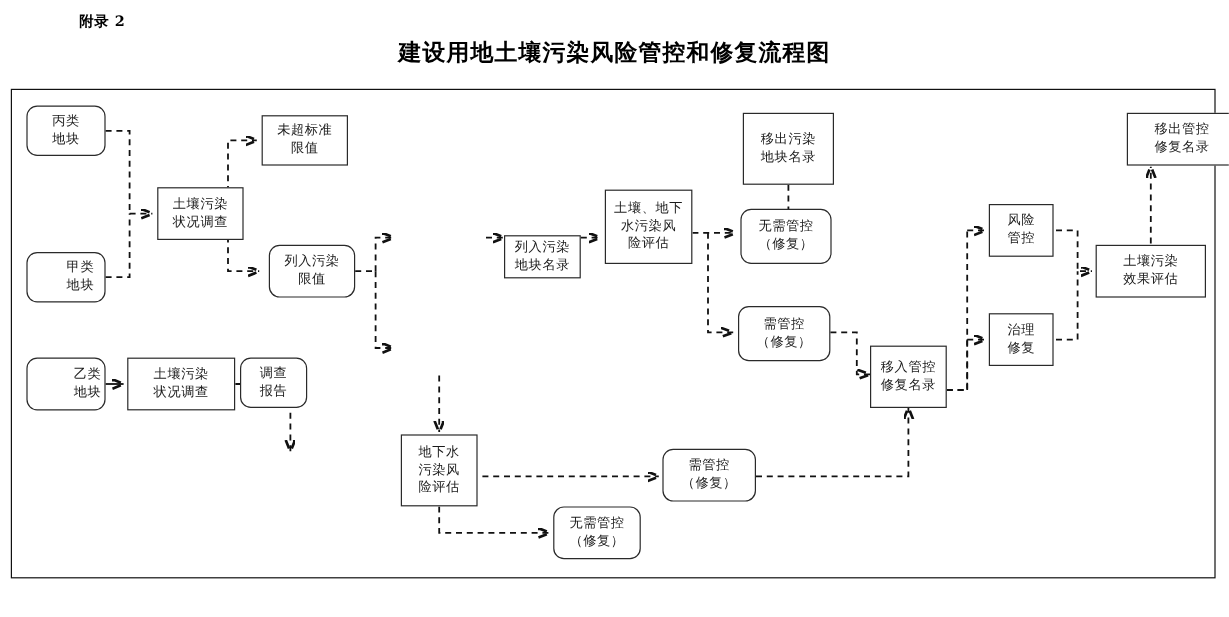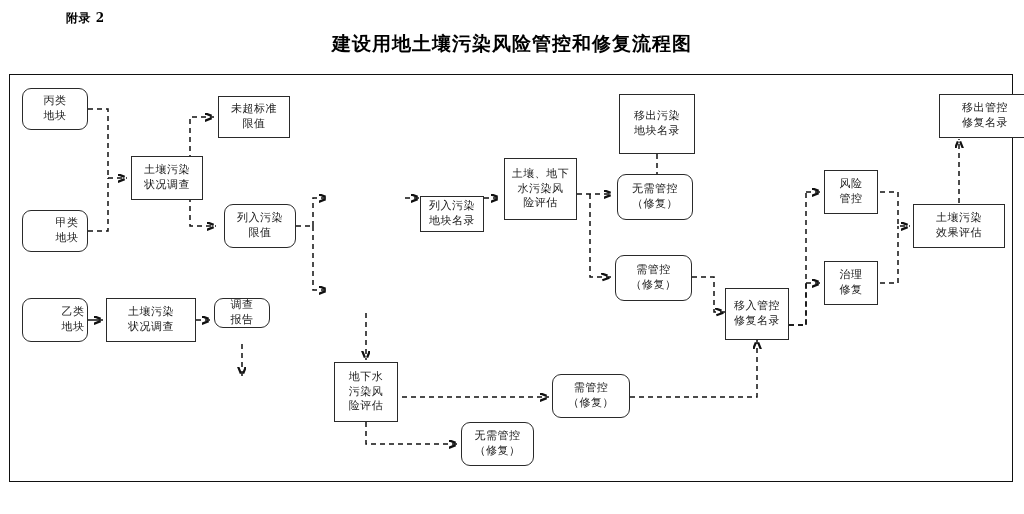--- a/index.html
+++ b/index.html
@@ -186,17 +186,17 @@
 
   <div class="node sharp" style="left:913px;top:94px;width:92px;height:44px;margin-left:26px;">移出管控
 修复名录</div>
 
   <div class="node round" style="left:22px;top:298px;width:66px;height:44px;padding-left:36px;">乙类
 地块</div>
 
   <div class="node sharp" style="left:106px;top:298px;width:90px;height:44px;">土壤污染
 状况调查</div>
 
-  <div class="node round" style="left:214px;top:298px;width:56px;height:30px;">调查
+  <div class="node round" style="left:200px;top:298px;width:56px;height:42px;">调查
 报告</div>
 
 
 </div>
 
 </body></html>

